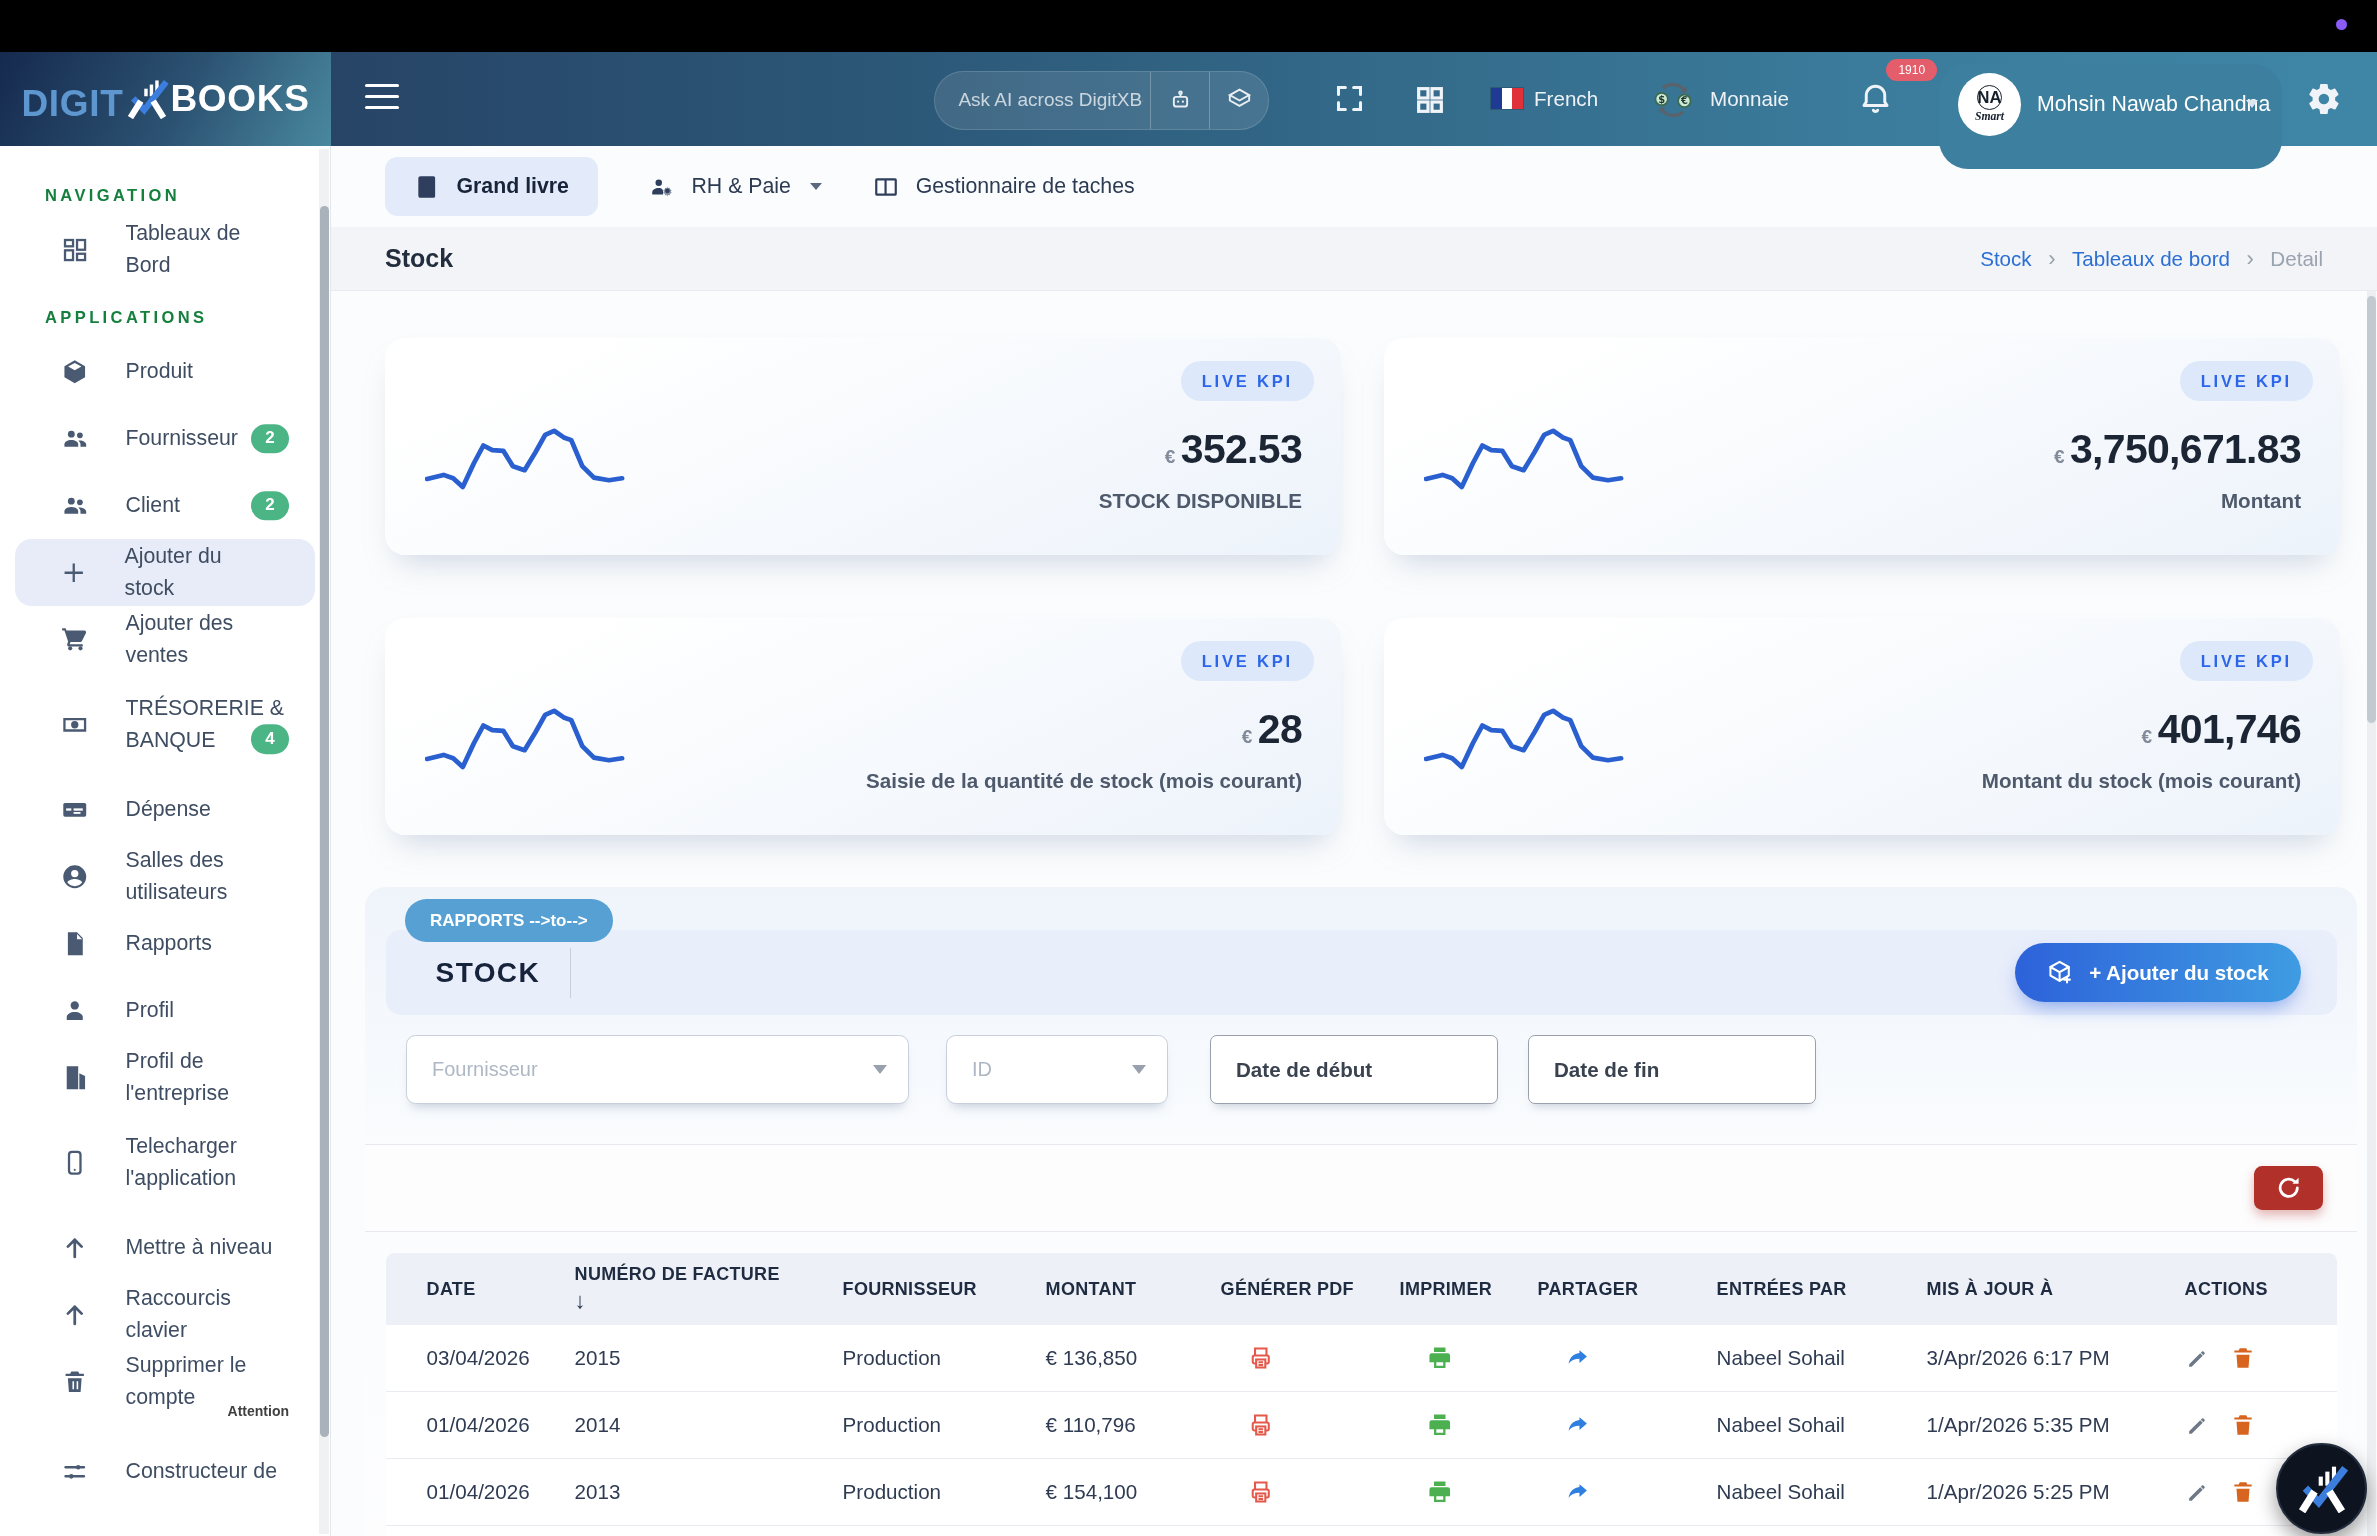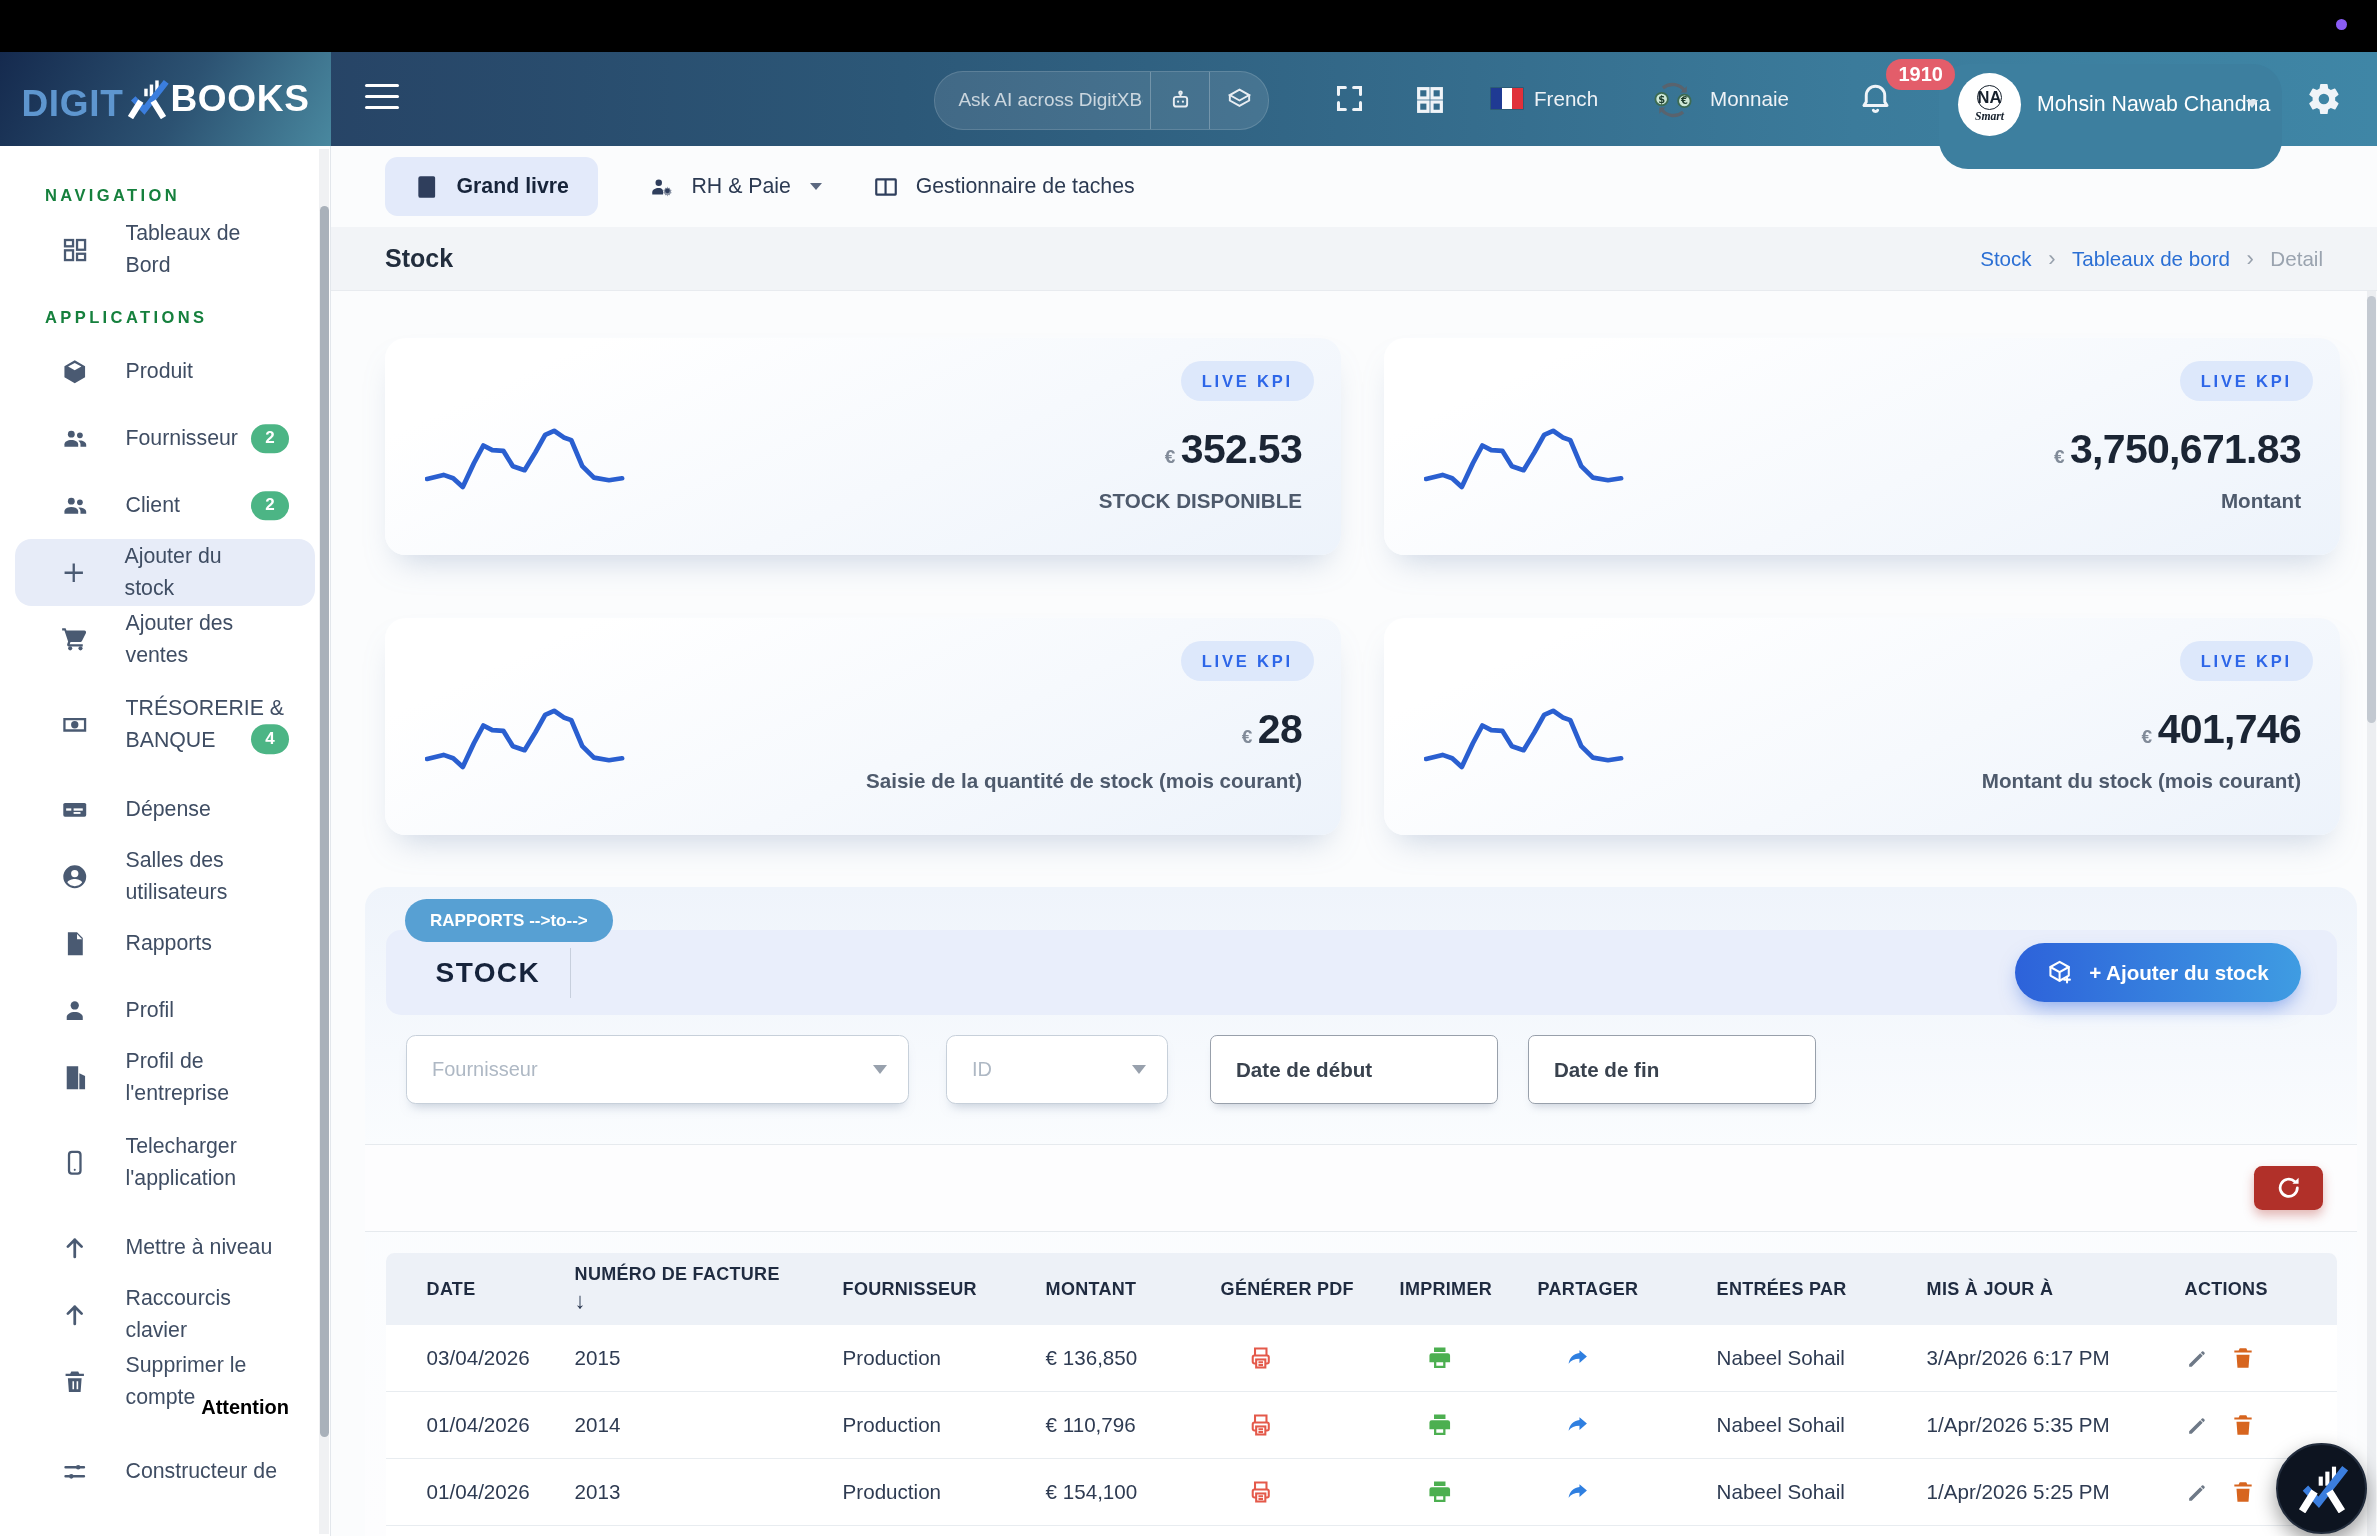--- a/index.html
+++ b/index.html
@@ -28,21 +28,21 @@
   .searchpill input{flex:1;min-width:0;background:transparent;border:none;outline:none;color:rgba(255,255,255,.85);
                     font-size:19px;padding:0 6.9px 0 23.4px;font-family:inherit;}
   .searchpill input::placeholder{color:rgba(255,255,255,.72);}
   .sseg{width:58px;height:100%;display:flex;align-items:center;justify-content:center;border-left:0.7px solid rgba(255,255,255,.25);cursor:pointer;}
   .sseg .ico{width:29px;height:29px;color:#e9eef3;}
   .tico-w{color:#f0f4f8;}
   .nav-ic{position:absolute;cursor:pointer;}
   .nav-label{position:absolute;top:0;height:94px;display:flex;align-items:center;color:#eef2f6;font-size:20.6px;cursor:pointer;}
   .flag{position:absolute;left:1491px;top:36px;width:32px;height:21.3px;display:flex;box-shadow:0 0 0 0.7px rgba(0,0,0,.25);cursor:pointer;}
   .flag i{flex:1;}
-  .badge1910{position:absolute;left:1886px;top:6.9px;background:#e35d6a;color:#fff;font-size:20px;font-weight:700;
+  .badge1910{position:absolute;left:1886px;top:6.9px;background:#e35d6a;color:#fff;font-size:12px;font-weight:400;
              padding:4.1px 12.4px;border-radius:687px;z-index:2;}
   .userchip{position:absolute;left:1939px;top:12.4px;width:343px;height:105px;border-radius:29px;background:#3d7f9f;cursor:pointer;}
   .avatar{position:absolute;left:19px;top:8.3px;width:63px;height:63px;border-radius:50%;background:#fff;overflow:hidden;
           display:flex;flex-direction:column;align-items:center;justify-content:center;color:#16202c;}
   .avatar .mono{font-size:16.5px;font-weight:700;border:1.4px solid #16202c;border-radius:50%;width:23.4px;height:23.4px;
                 display:flex;align-items:center;justify-content:center;}
   .avatar .script{font-family:"Liberation Serif",serif;font-style:italic;font-size:11.7px;font-weight:700;}
   .uname{position:absolute;left:98px;top:27.5px;color:#fff;font-size:21.3px;white-space:nowrap;}
   .ucaret{position:absolute;left:307px;top:36px;width:0;height:0;border-left:6.9px solid transparent;border-right:6.9px solid transparent;border-top:8.3px solid #dfe7ee;}
 
@@ -52,21 +52,21 @@
   .sn-section{margin:25px 0 11px 45px;font-size:16.5px;font-weight:700;letter-spacing:3.4px;color:#15803d;}
   .sn-section.first{margin-top:0;}
   .sn-item{position:relative;display:flex;align-items:center;min-height:67px;padding:0 40px 0 61px;color:#3f4d63;cursor:pointer;}
   .sn-item.tall{min-height:103px;}
   .sn-ico{width:27.5px;height:27.5px;color:#4a5a72;flex:0 0 27.5px;margin-right:37px;}
   .sn-label{font-size:21.3px;font-weight:500;line-height:1.5;}
   .sn-item.wrap .sn-label{max-width:172px;}
   .sn-badge{position:absolute;right:41px;top:50%;transform:translateY(-50%);background:#4cb585;color:#fff;
             font-size:17px;font-weight:700;padding:4.8px 14.4px;border-radius:687px;}
   .sn-badge.low{top:64%;}
-  .sn-note{position:absolute;right:41px;bottom:-4.1px;font-size:20px;font-weight:700;color:#000000;}
+  .sn-note{position:absolute;right:41px;bottom:-4.1px;font-size:14px;font-weight:700;color:#404040;}
   .sn-item.active{background:#e7ecf8;border-radius:16.5px;margin:0 15px;padding-left:45px;}
   .side-sb-track{position:absolute;left:319px;top:149px;width:10.3px;height:1385px;background:#f0f1f3;z-index:4;}
   .side-sb-thumb{position:absolute;left:320px;top:206px;width:9px;height:1231px;background:#a9b1ba;border-radius:4.8px;z-index:5;}
 
   
   .content{position:absolute;left:331px;top:146px;right:0;bottom:0;background:#fbfcfd;}
   .tabstrip{position:absolute;left:0;top:0;width:100%;height:81px;background:#fbfcfd;display:flex;align-items:center;
             padding-left:54px;gap:51px;box-sizing:border-box;}
   .tab{display:flex;align-items:center;gap:16.5px;font-size:21.3px;color:#2c3a52;font-weight:500;cursor:pointer;}
   .tab.active{background:#e3eafa;border-radius:12.4px;height:59px;padding:0 29px;font-weight:700;color:#17243a;}

